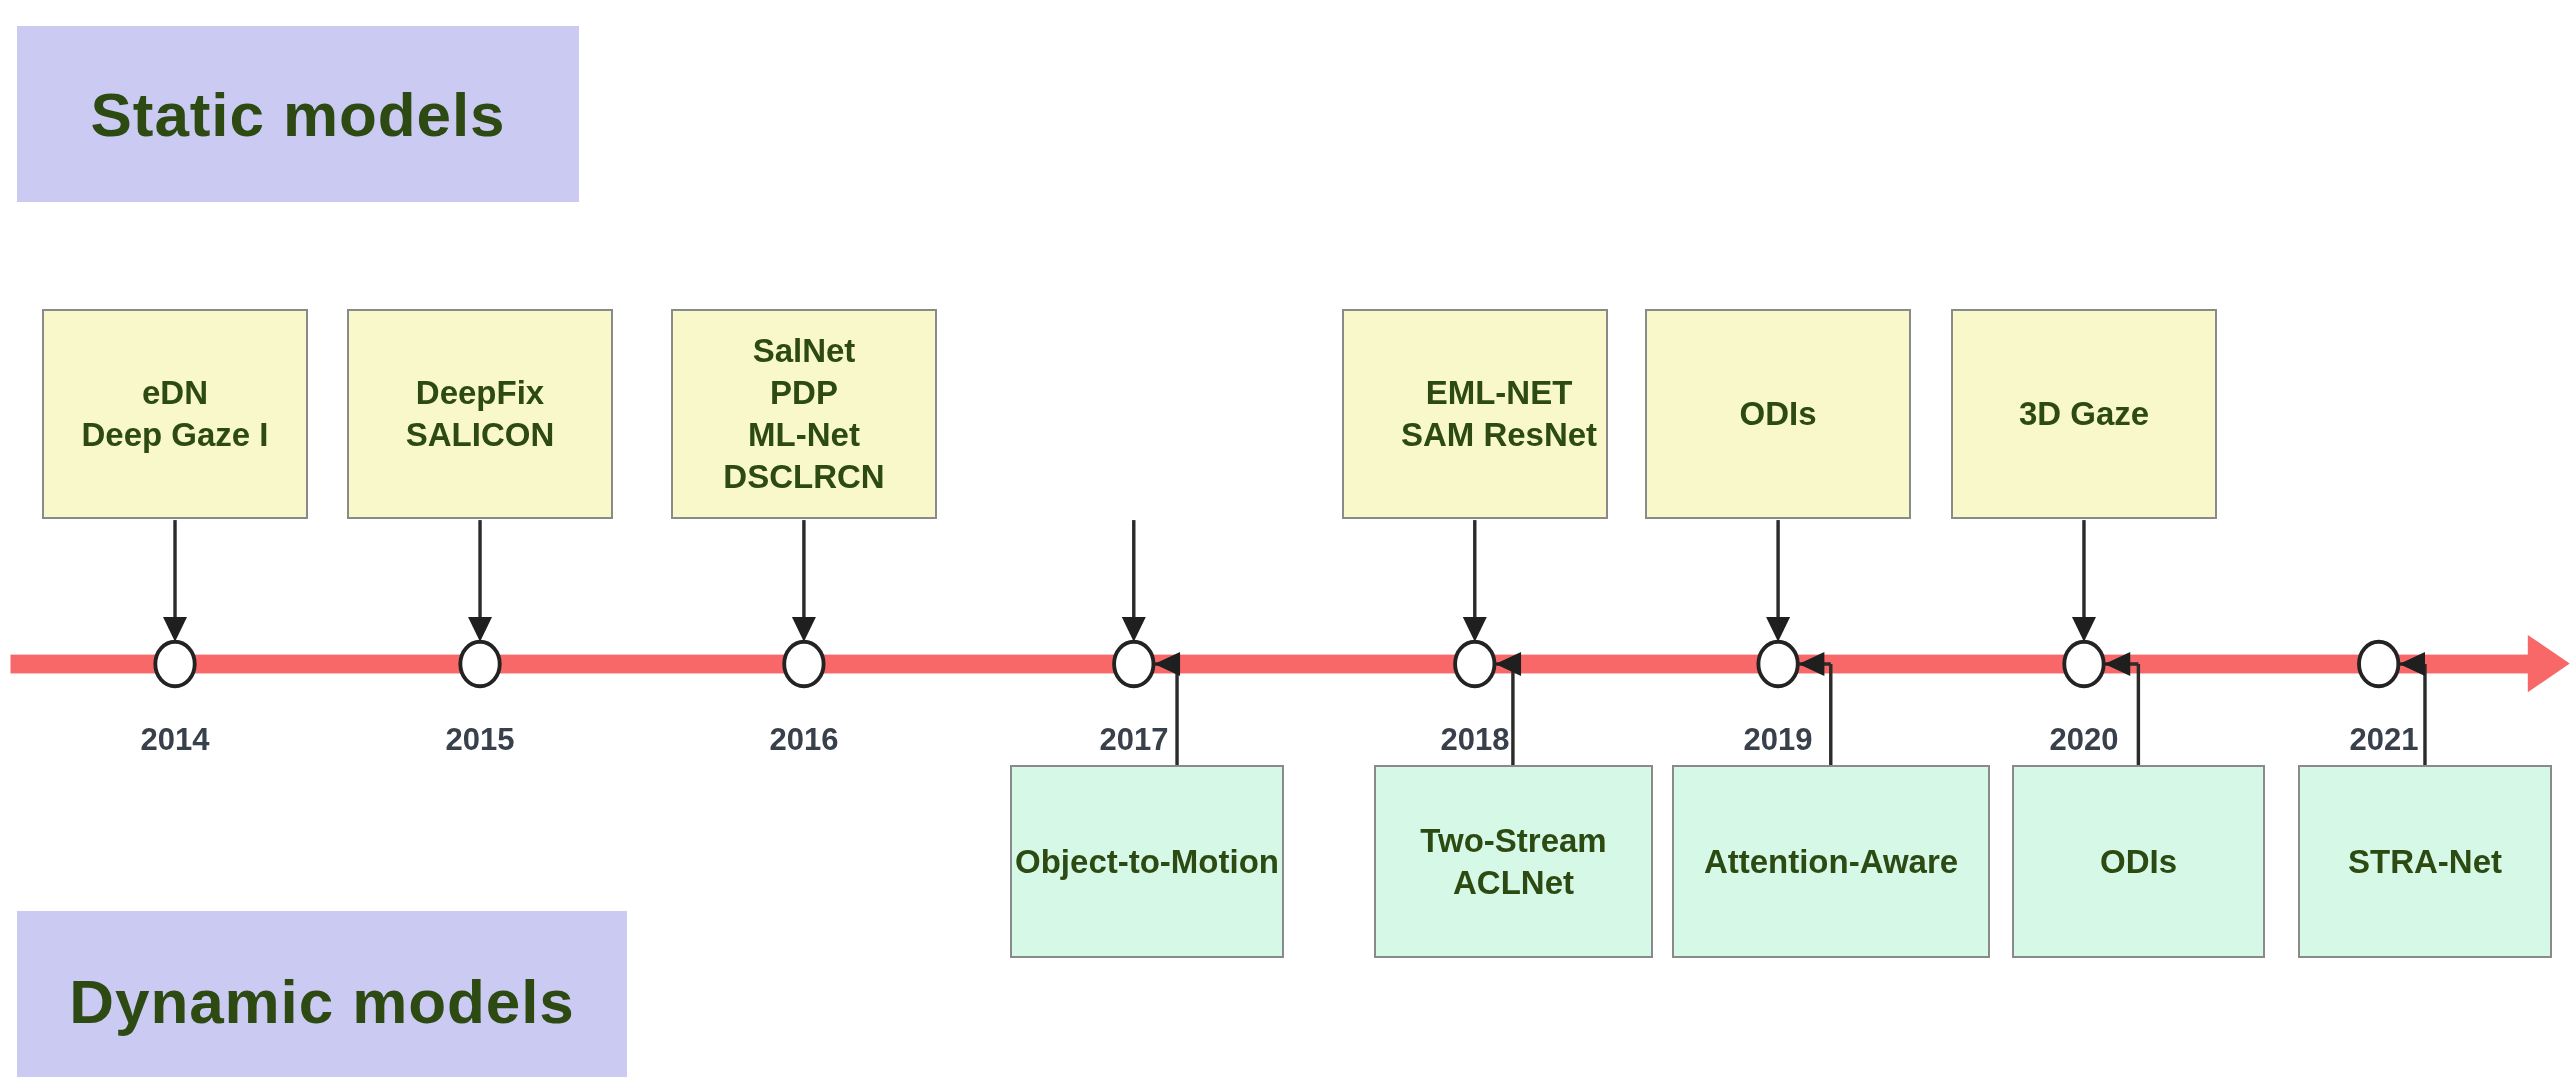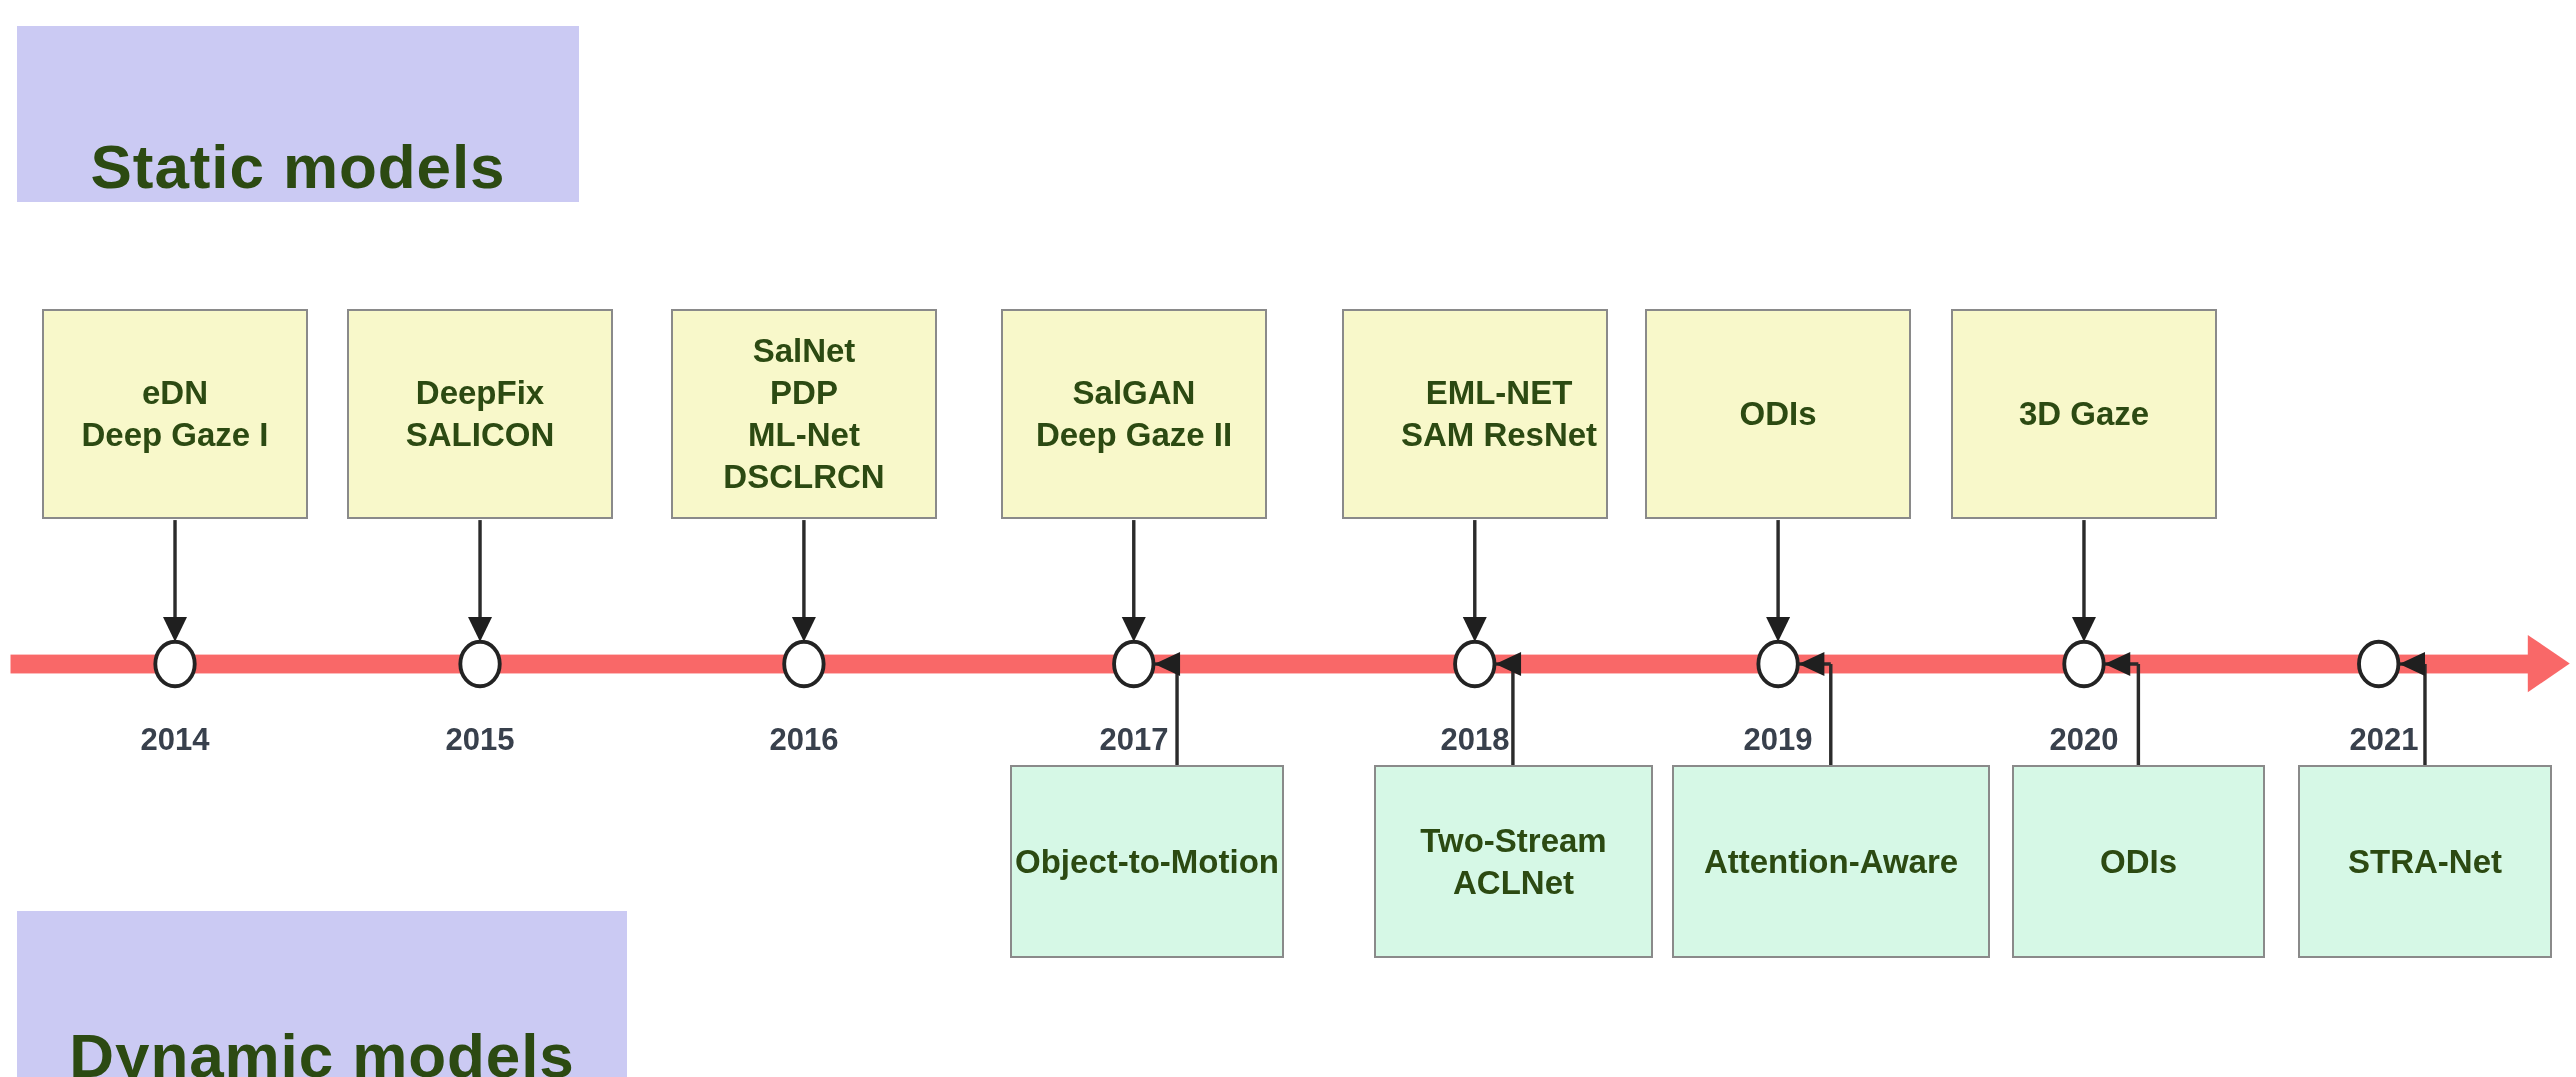--- a/index.html
+++ b/index.html
@@ -2,21 +2,21 @@
 <html style="font-size:13.7px"><head>
 <meta charset="utf-8">
 <style>
   html,body { margin:0; padding:0; background:#ffffff; }
   body { width:2576px; height:1077px; font-family:"Liberation Sans", sans-serif; }
   .stage { position:relative; width:2576px; height:1077px; overflow:hidden; }
   .stage > svg { position:absolute; left:0; top:0; }
 
   .legend-box {
     position:absolute; background:#cbcaf3;
-    display:flex; align-items:flex-end; justify-content:center;
+    display:flex; align-items:center; justify-content:center;
     font-weight:bold; font-size:62px; color:#2c4a12; letter-spacing:0.9px;
   }
   .legend-static  { left:17px; top:26px;   width:562px; height:176px; }
   .legend-dynamic { left:17px; top:891px; width:610px; height:180px;margin-top:20px; }
 
   .model-box {
     position:absolute; box-sizing:border-box;
     border:2.6px solid #8a8a8a;
     display:flex; align-items:center; justify-content:center;
   }
@@ -127,24 +127,20 @@
   <div class="model-box static-box" style="left:347px;">
     <div class="box-label">DeepFix
 SALICON</div>
   </div>
   <div class="model-box static-box" style="left:671px;">
     <div class="box-label">SalNet
 PDP
 ML-Net
 DSCLRCN</div>
   </div>
-  <div class="model-box static-box" style="left:1001px;">
-    <div class="box-label">SalGAN
-Deep Gaze II</div>
-  </div>
   <div class="model-box static-box" style="left:1342px;padding-left:48px;">
     <div class="box-label">EML-NET
 SAM ResNet</div>
   </div>
   <div class="model-box static-box" style="left:1645px;">
     <div class="box-label">ODIs</div>
   </div>
   <div class="model-box static-box" style="left:1951px;">
     <div class="box-label">3D Gaze</div>
   </div>

